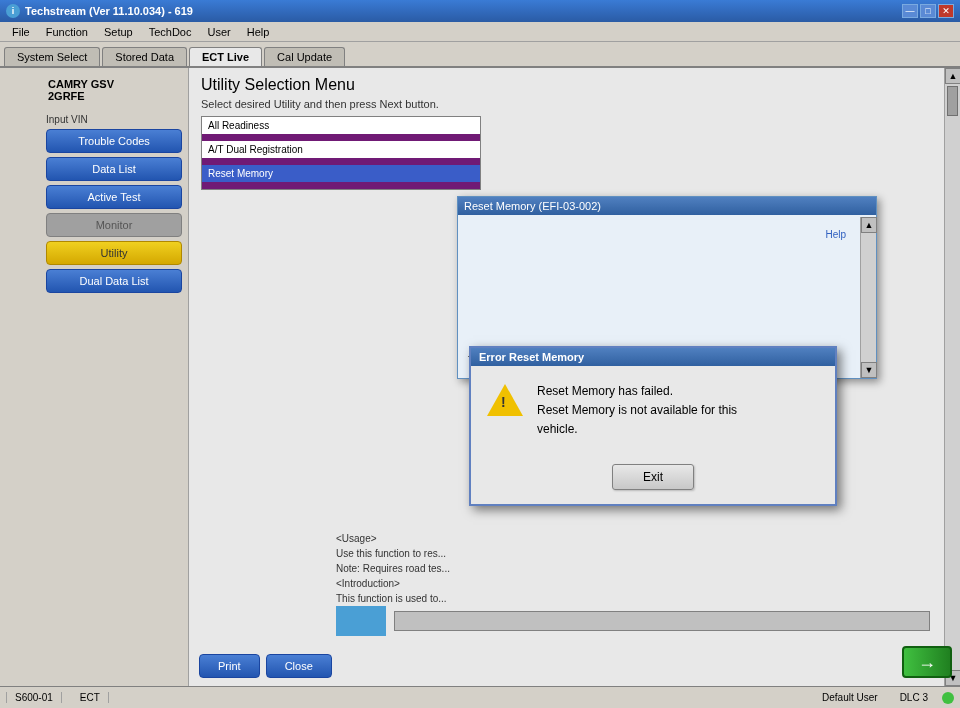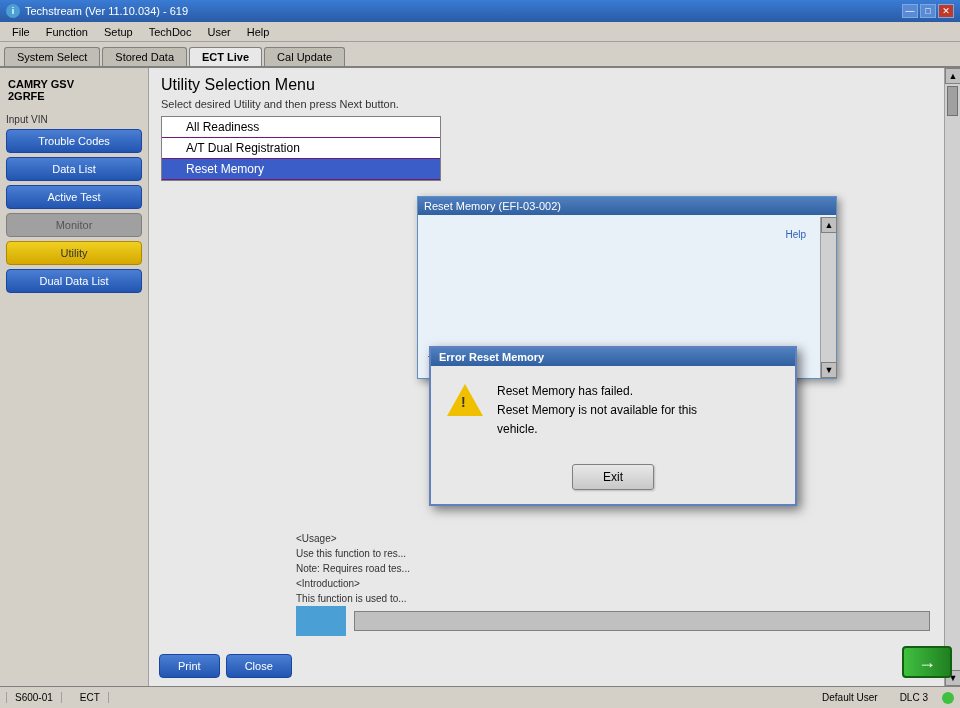--- a/index.html
+++ b/index.html
@@ -24,21 +24,21 @@
       font-size: 11px;
     }
     #title-bar .title-icon {
       width: 14px; height: 14px;
       background: #4a9fd5;
       border-radius: 50%;
       margin-right: 5px;
       display: flex; align-items: center; justify-content: center;
       font-size: 9px; font-weight: bold; color: white;
     }
-    #title-bar .title-text { flex: 1; }
+    #title-bar .title-text { flex: 1; font-weight: bold; }
     #title-bar .win-controls { display: flex; gap: 2px; }
     #title-bar .win-btn {
       width: 16px; height: 14px;
       background: #5a8ad5;
       border: 1px solid #7aaae0;
       color: white; font-size: 9px;
       display: flex; align-items: center; justify-content: center;
       cursor: pointer;
     }
     #title-bar .win-btn.close-btn { background: #c0392b; }
@@ -94,20 +94,21 @@
 
     
     #sidebar {
       width: 149px;
       background: #d4d0c8;
       border-right: 1px solid #a0a0a0;
       padding: 6px;
       display: flex;
       flex-direction: column;
       gap: 4px;
+      margin-left: 40px;
     }
     .sidebar-label {
       font-size: 10px;
       color: #333;
       margin-top: 4px;
     }
     .sidebar-btn {
       width: 100%;
       padding: 5px 4px;
       background: linear-gradient(to bottom, #4a7fd4, #2255b0);
@@ -156,24 +157,24 @@
     }
 
     
     #utility-list {
       margin: 0 12px;
       border: 1px solid #808080;
       background: white;
       width: 280px;
     }
     .utility-item {
-      padding: 3px 24px;
-      font-size: 12px;
-      cursor: pointer;
-      border-bottom: 1px solid #701a75;
+      padding: 3px 6px;
+      font-size: 10px;
+      cursor: pointer;
+      border-bottom: 7px solid #701a75;
     }
     .utility-item.selected {
       background: #3a5dc8;
       color: white;
     }
 
     
     #bottom-info {
       position: absolute;
       bottom: 80px;

